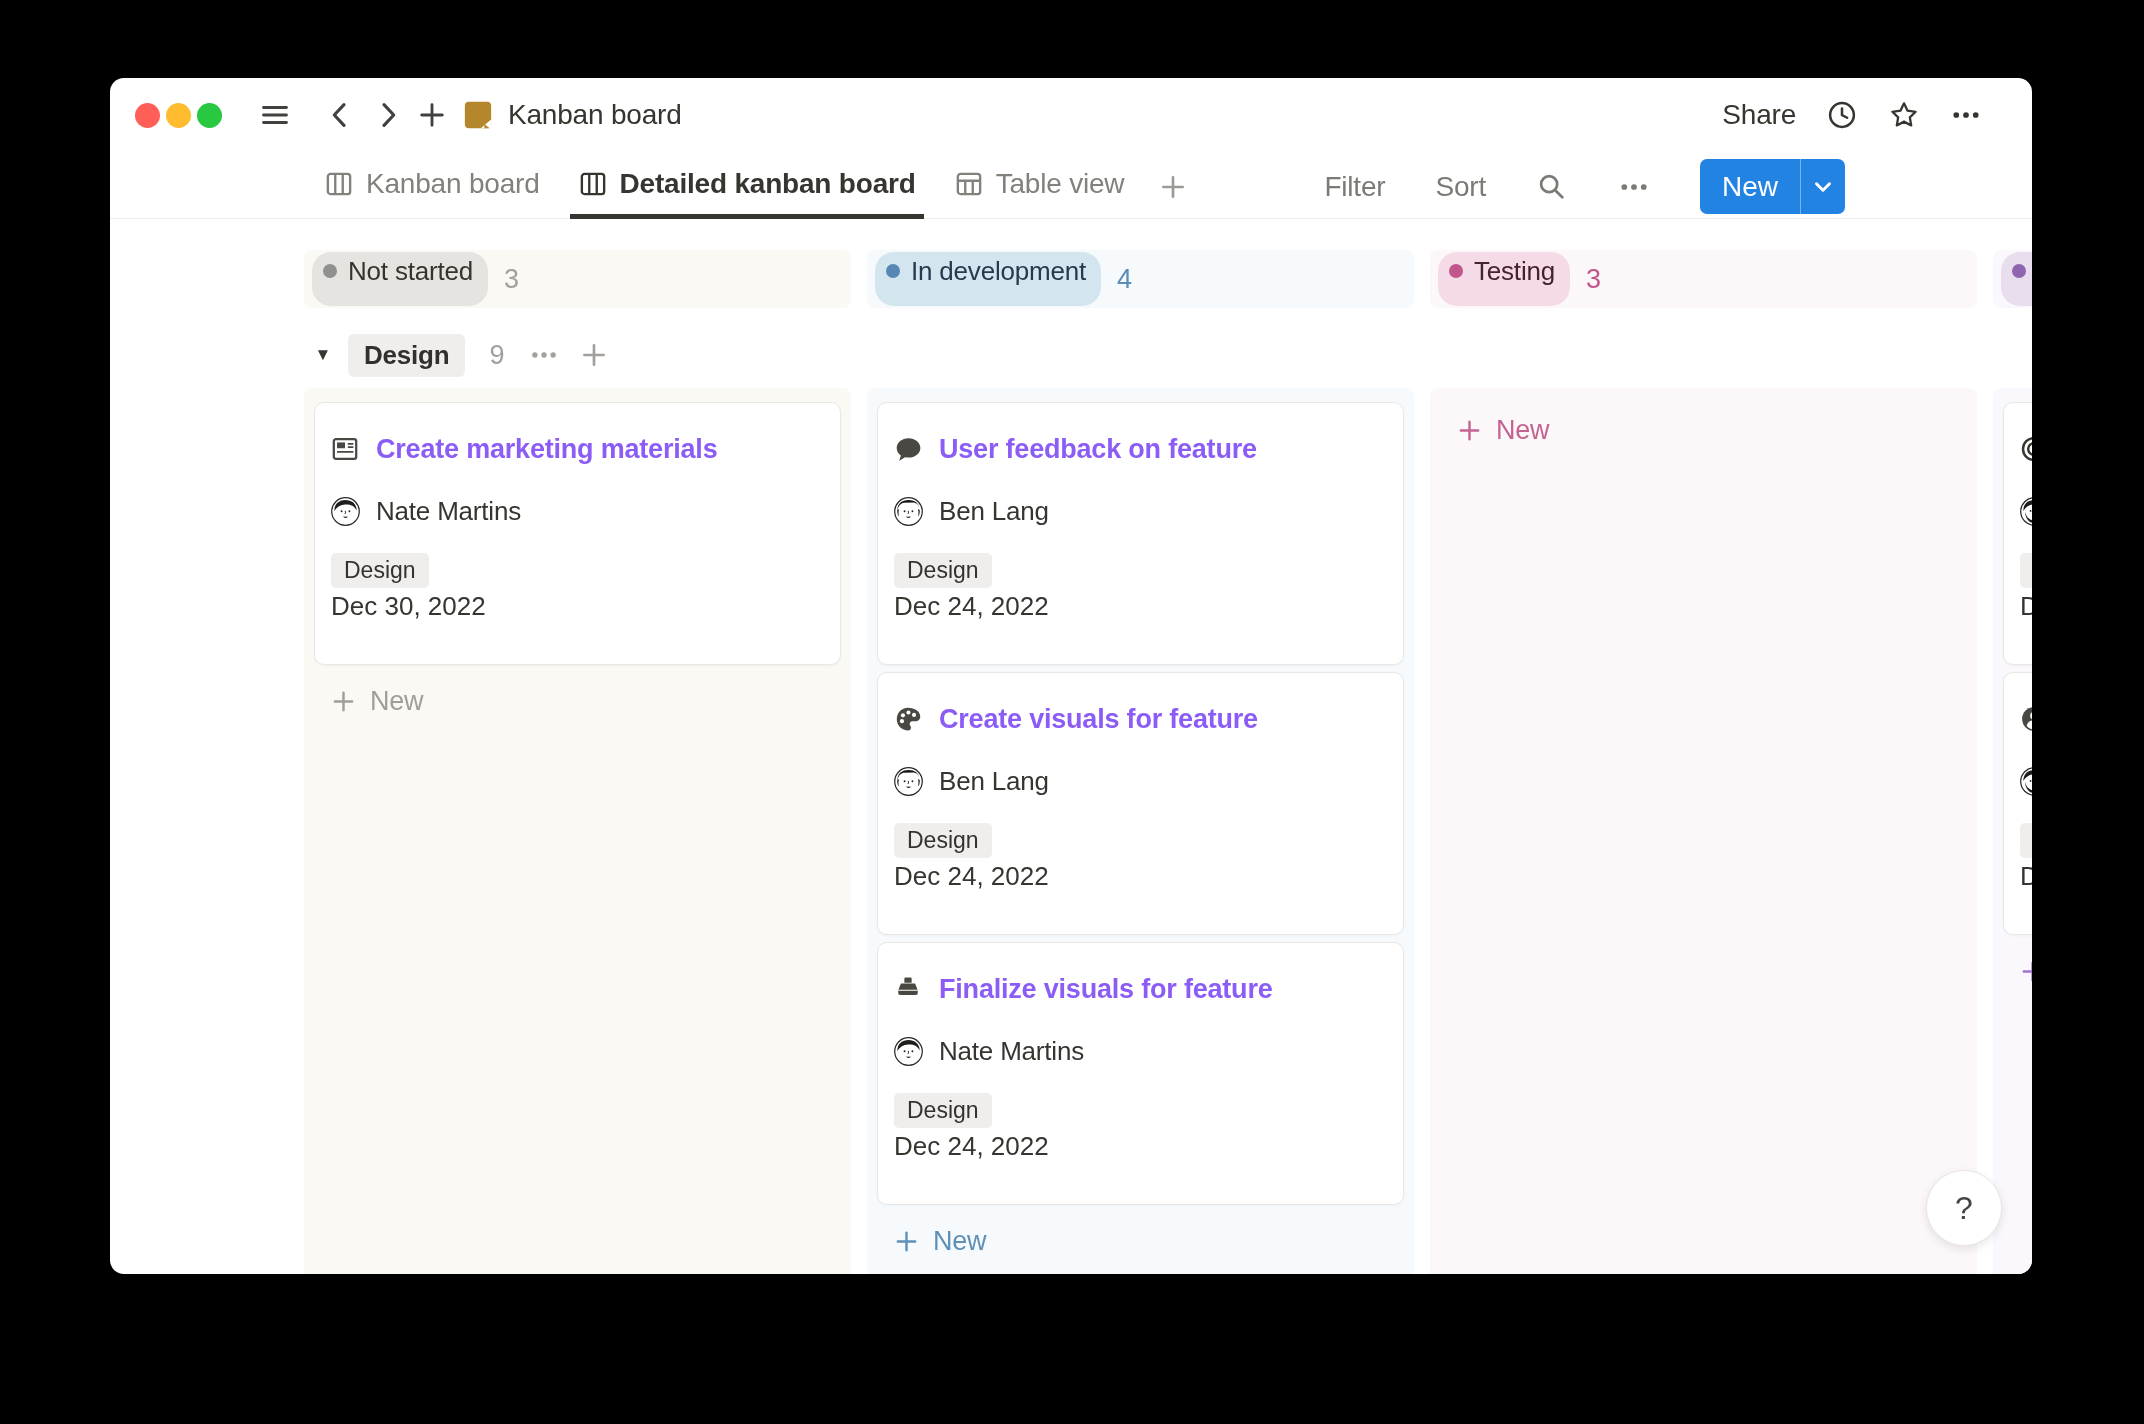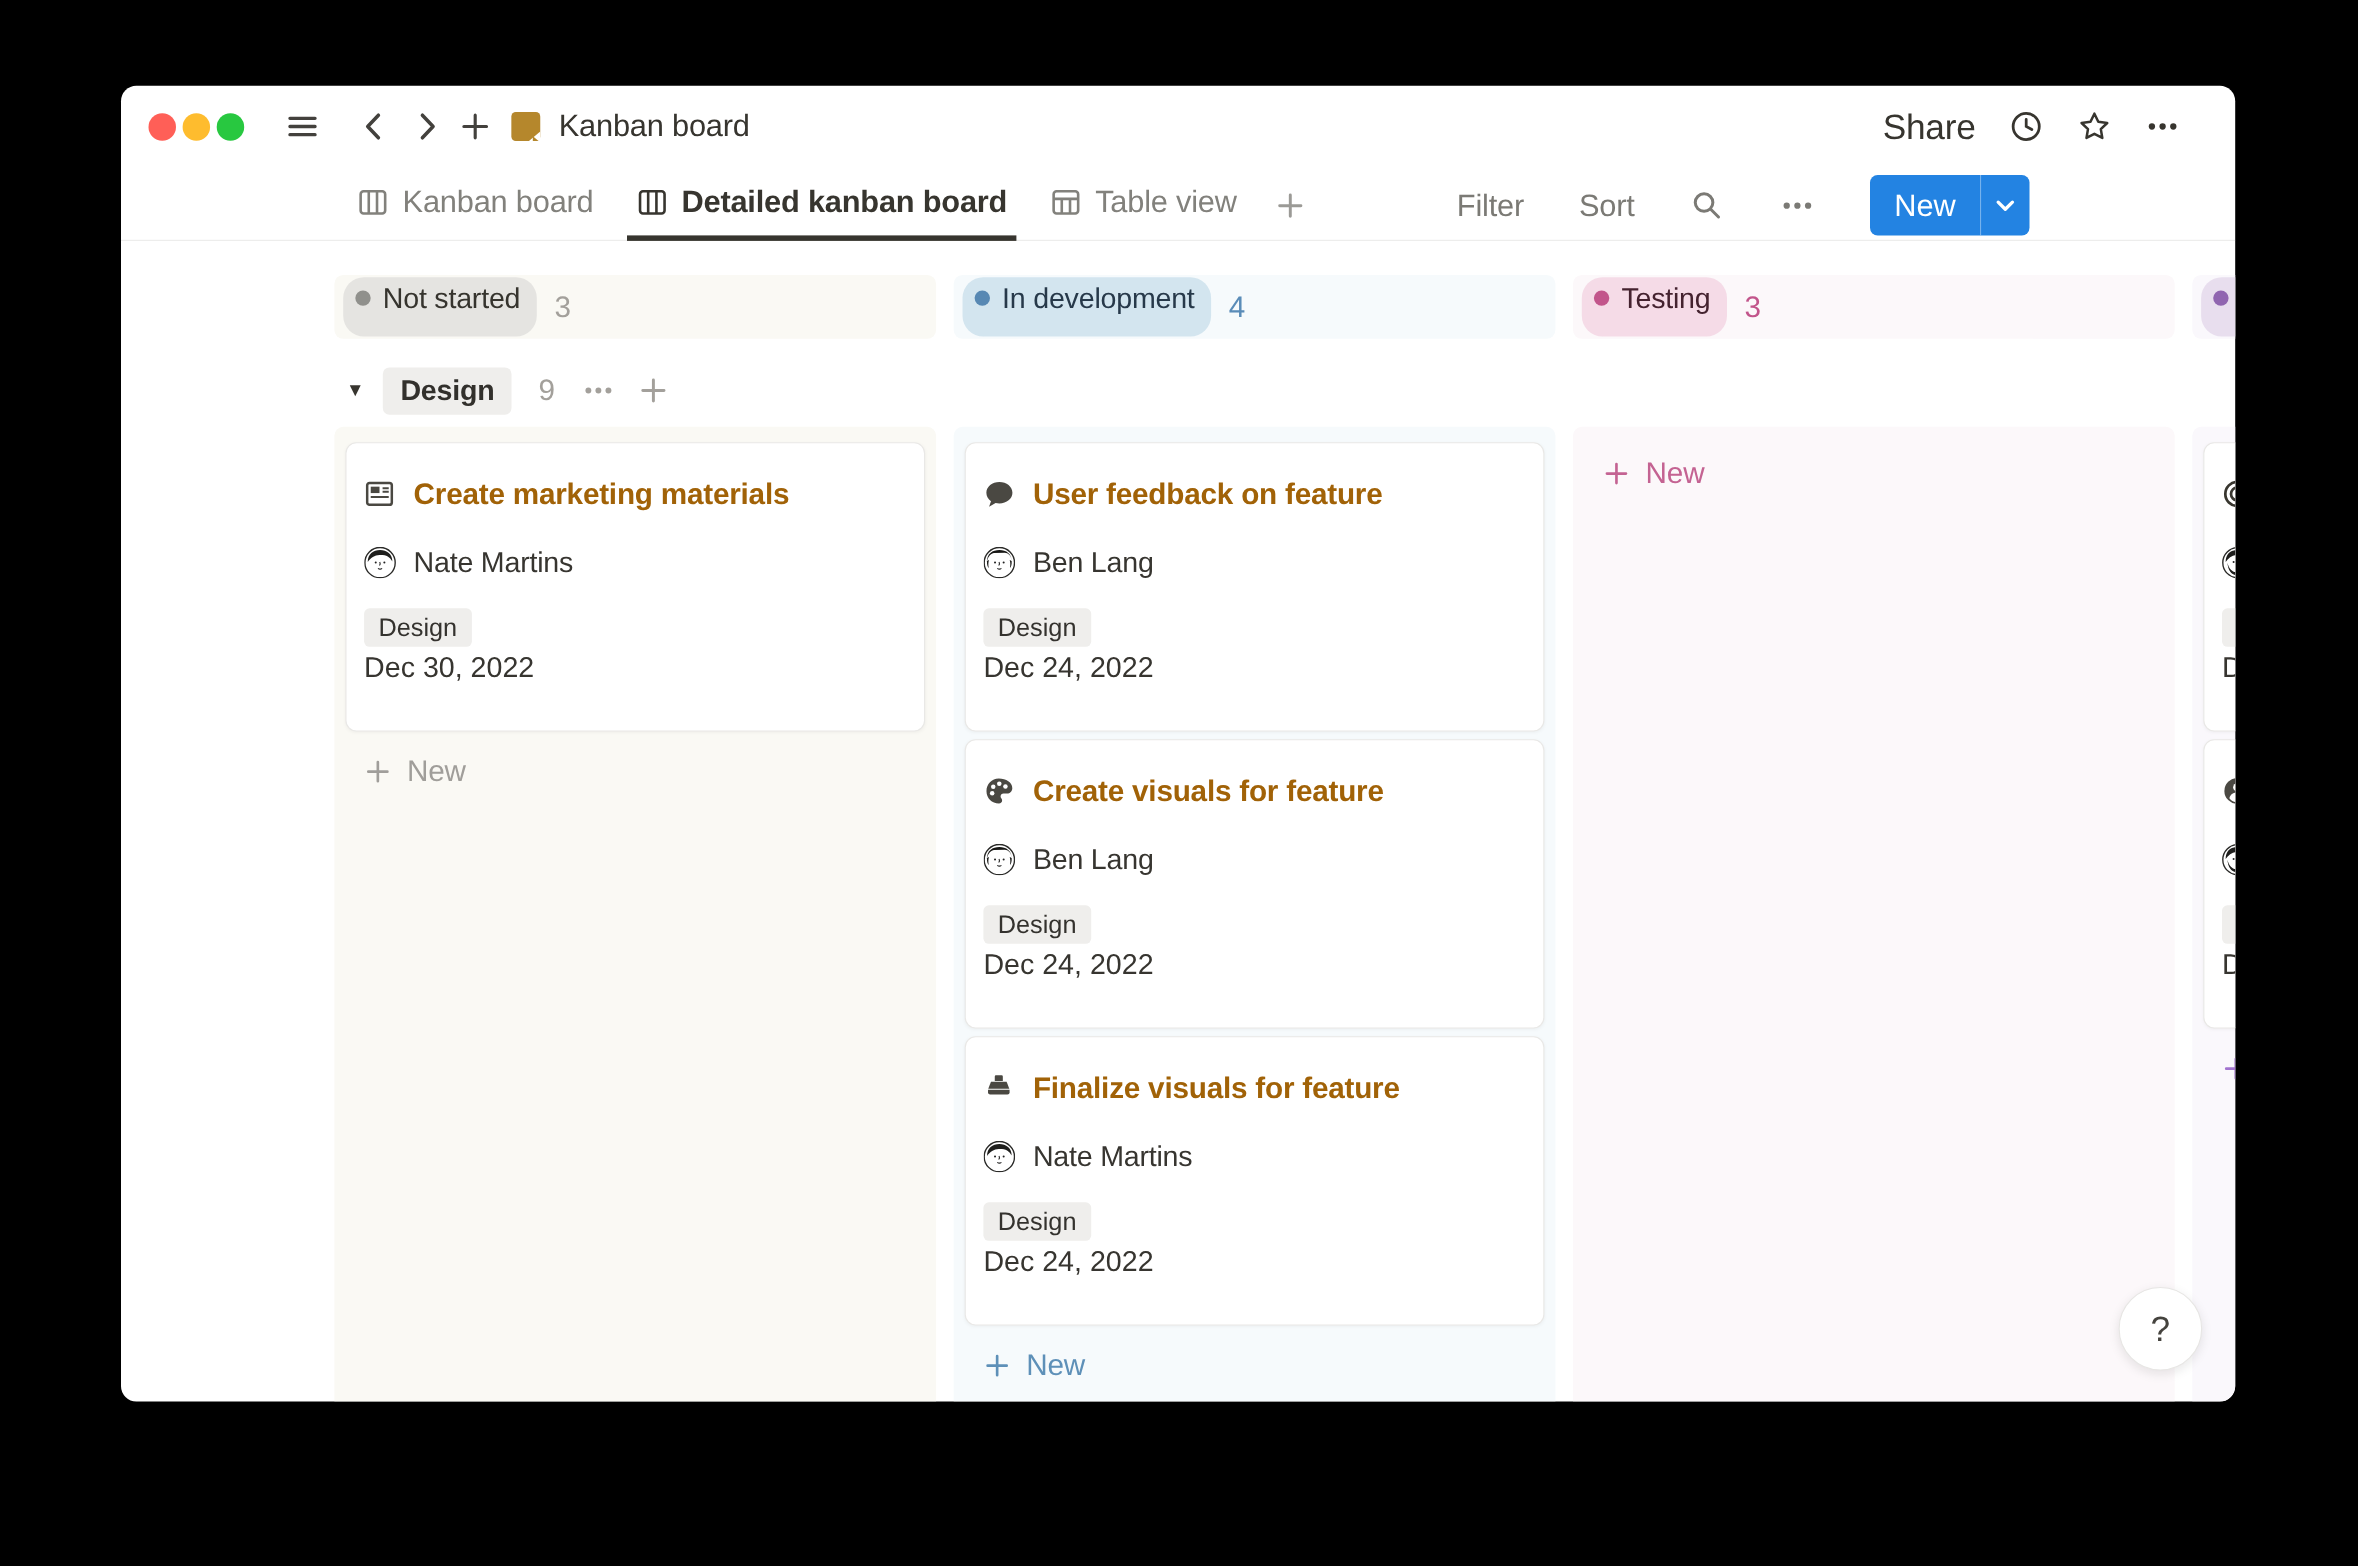--- a/index.html
+++ b/index.html
@@ -10,21 +10,21 @@
 
   
   .titlebar{position:absolute;top:0;left:0;right:0;height:74px;display:flex;align-items:center;}
   .lights{display:flex;gap:6px;margin-left:25px;}
   .tl{width:25px;height:25px;border-radius:50%;}
   .tl.red{background:#ff5f57;} .tl.yellow{background:#febc2e;} .tl.green{background:#28c840;}
   .tbicon{width:32px;height:32px;color:#43413d;display:flex;align-items:center;justify-content:center;flex:0 0 auto;}
   .tbicon svg{width:100%;height:100%;}
   .win-title{font-size:28px;font-weight:500;color:#37352f;margin-left:14px;letter-spacing:-.2px;}
   .tb-right{position:absolute;right:50px;top:0;height:74px;display:flex;align-items:center;gap:30px;}
-  .share{font-size:32px;color:#37352f;letter-spacing:-.2px;}
+  .share{font-size:28px;color:#37352f;letter-spacing:-.2px;}
 
   
   .tabsbar{position:absolute;top:76px;left:0;right:0;height:65px;}
   .tabsbar .hairline{position:absolute;left:0;right:0;bottom:0;height:1px;background:#ececea;}
   .tabs{position:absolute;left:206px;top:0;height:65px;display:flex;align-items:stretch;}
   .tab{display:flex;align-items:center;gap:12px;padding:0 8px;margin-right:22px;
        border-bottom:5px solid transparent;color:#82817c;font-size:28px;letter-spacing:-.2px;cursor:pointer;}
   .tab .ticon{width:30px;height:30px;}
   .tab.active{color:#37352f;font-weight:600;border-bottom-color:#37352f;}
   .tab-add{display:flex;align-items:center;color:#9b9a96;padding:0 4px;}
@@ -65,21 +65,21 @@
   .group-tool{margin-left:24px;width:30px;height:30px;color:#a3a09b;}
   .group-tool svg{width:100%;height:100%;}
 
   
   .card{background:#fff;border:1px solid #e9e8e6;border-radius:10px;box-shadow:0 1px 3px rgba(15,15,15,.04);
         height:263px;box-sizing:border-box;margin-bottom:7px;padding:0 16px;cursor:pointer;overflow:hidden;}
   .crow{display:flex;align-items:center;}
   .crow.title{margin-top:26px;height:40px;gap:17px;}
   .cicon{width:28px;height:28px;flex:0 0 auto;}
   .cicon svg{width:100%;height:100%;}
-  .ctitle{font-size:27px;font-weight:600;color:#a16207;letter-spacing:-.2px;white-space:nowrap;}
+  .ctitle{font-size:27px;font-weight:600;color:#8b5cf6;letter-spacing:-.2px;white-space:nowrap;}
   .crow.person{margin-top:22px;height:40px;gap:16px;}
   .avatar{width:29px;height:29px;flex:0 0 auto;}
   .avatar svg{width:100%;height:100%;}
   .cname{font-size:26px;color:#373530;letter-spacing:-.2px;white-space:nowrap;text-align:right;}
   .crow.tags{margin-top:21px;height:36px;}
   .tag{background:#efeeec;border-radius:5px;padding:4px 13px;font-size:23px;color:#34322e;white-space:nowrap;}
   .crow.date{height:36px;font-size:26px;color:#373530;white-space:nowrap;}
 
   .new-row{display:flex;align-items:center;gap:13px;height:44px;margin:14px 0 0 16px;color:var(--new);cursor:pointer;}
   .new-row .plus{width:27px;height:27px;}

